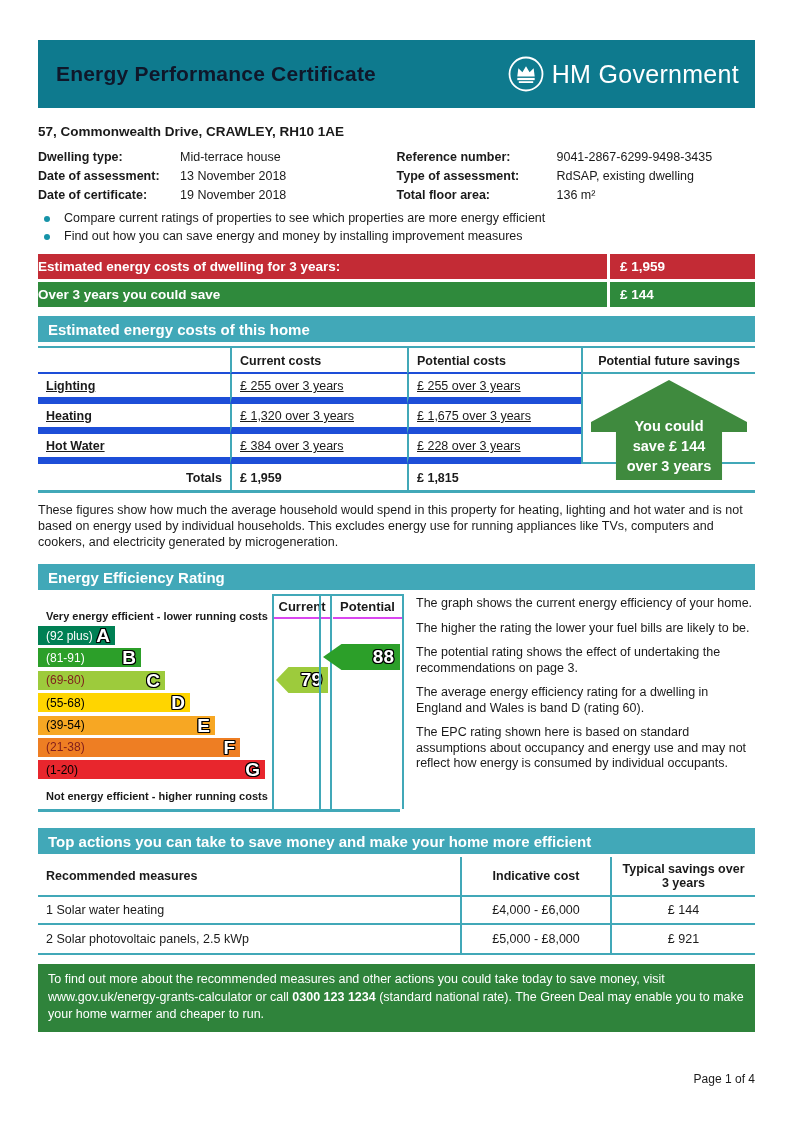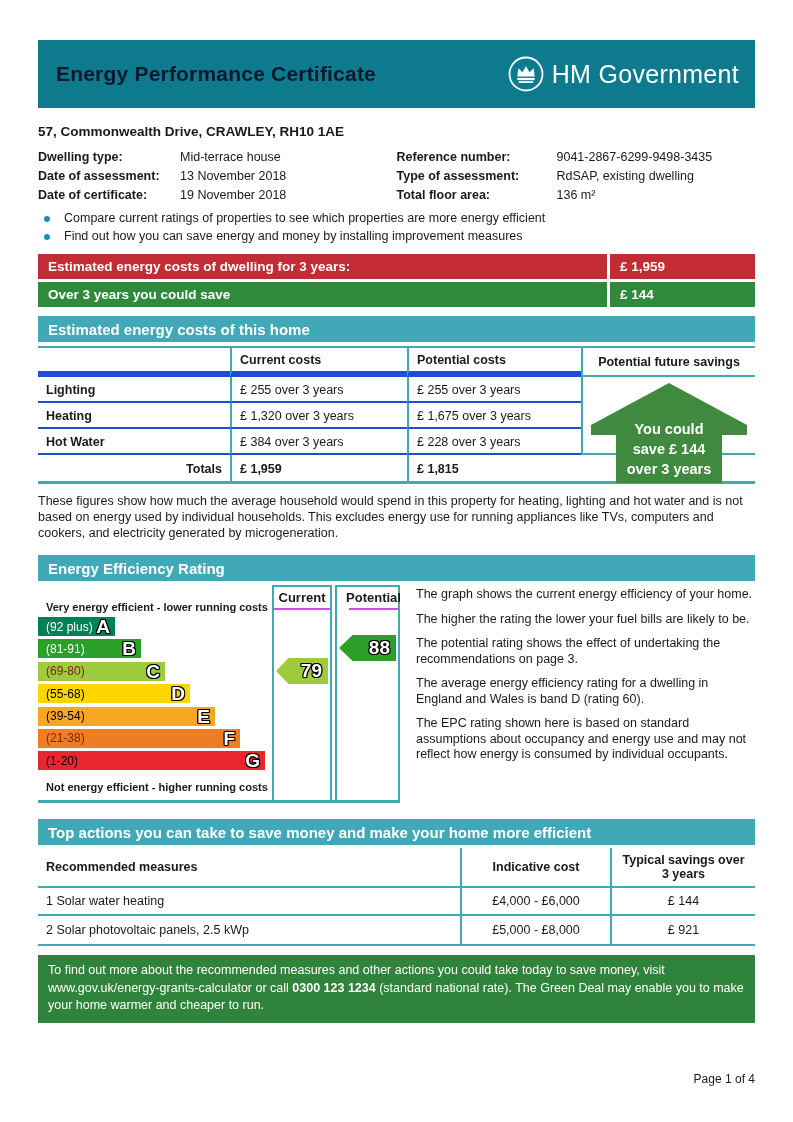--- a/index.html
+++ b/index.html
@@ -29,32 +29,32 @@
 
   
   .use-heading { margin-top:10px; color:#1693a8; font-weight:bold; font-size:13.5px; }
   .bullets { margin-top:7px; }
   .bullet-item { display:flex; align-items:flex-start; height:18px; }
   .bullet-dot { width:6px; height:6px; border-radius:50%; background:#1693a8; margin:5px 14px 0 6px; flex:none; }
 
   
   .banners { margin-top:7px; }
   .cost-banner { height:25px; display:flex; color:#fff; font-weight:bold; font-size:13.5px; margin-bottom:3px; }
-  .cost-banner .cb-label { flex:1; display:flex; align-items:center; padding-left:10px; }
+  .cost-banner .cb-label { flex:1; display:flex; align-items:center; }
   .cost-banner .cb-value { width:148px; flex:none; border-left:3px solid #fff; display:flex; align-items:center; padding-left:10px; }
 
   
   .section-banner { margin-top:9px; height:26px; background:#41a8b8; color:#fff; font-weight:bold; font-size:15px; display:flex; align-items:center; padding-left:10px; }
 
   
   .costs-table { margin-top:4px; display:grid; grid-template-columns:192px 177px 174px 174px; border-top:2px solid #41a8b8; border-bottom:3px solid #41a8b8; position:relative; }
   .ct-cell { padding:5px 8px 4px 8px; min-height:26px; display:flex; align-items:center; }
-  .ct-head { font-weight:bold; border-bottom:6px solid #1d4ed8; }
+  .ct-head { font-weight:bold; border-bottom:2px solid #1d4ed8; }
   .ct-vline { border-left:2px solid #41a8b8; }
-  .ct-rowline { border-bottom:2px solid #1d4ed8; }
+  .ct-rowline { border-bottom:7px solid #1d4ed8;text-decoration:underline; }
   .ct-label { font-weight:bold; }
   .ct-totals-label { justify-content:flex-end; font-weight:bold; }
   .ct-bold { font-weight:bold; }
   .savings-head { border-bottom:2px solid #41a8b8; border-left:2px solid #41a8b8; font-weight:bold; justify-content:center; text-align:center; }
   .savings-cell { grid-row:2 / 5; grid-column:4; border-left:2px solid #41a8b8; border-bottom:2px solid #41a8b8; position:relative; }
   .house { position:absolute; left:50%; transform:translateX(-50%); top:6px; width:156px; height:100px; z-index:2;
            clip-path:polygon(50% 0%, 100% 42%, 100% 52%, 84% 52%, 84% 100%, 16% 100%, 16% 52%, 0% 52%, 0% 42%);
            color:#fff; font-weight:bold; font-size:14.5px; text-align:center; padding-top:36px; line-height:1.38; }
   .note { margin-top:9px; line-height:1.28; }
 
@@ -64,21 +64,21 @@
   .chart-top-label, .chart-bottom-label { font-size:11px; font-weight:bold; position:absolute; left:8px; }
   .chart-top-label { top:16px; }
   .chart-bottom-label { top:196px; }
   .bands { position:absolute; left:0; top:32px; }
   .band-bar { height:19px; margin-bottom:3.4px; display:flex; align-items:center; justify-content:space-between; padding:0 5px 0 8px; }
   .band-range { font-size:12px; font-weight:normal; }
   .band-letter { font-size:19px; font-weight:bold; line-height:19px; }
   .outline-text { color:#fff; text-shadow:-1px -1px 0 #000,1px -1px 0 #000,-1px 1px 0 #000,1px 1px 0 #000,0 -1px 0 #000,0 1px 0 #000,-1px 0 0 #000,1px 0 0 #000; }
   .rating-col { position:absolute; top:0; bottom:0; border:2px solid #41a8b8; border-bottom:none; }
   .col-current { left:234px; width:60px; }
-  .col-potential { left:297px; width:65px;padding-left:12px; }
+  .col-potential { left:281px; width:85px;padding-left:12px; }
   .rating-col .col-head { height:23px; border-bottom:2px solid #d946ef; display:flex; align-items:center; justify-content:center; font-weight:bold; font-size:13px; }
   .rating-arrow { position:absolute; left:2px; right:2px; height:26px; clip-path:polygon(0% 50%, 24% 0%, 100% 0%, 100% 100%, 24% 100%);
                   display:flex; align-items:center; justify-content:flex-end; padding-right:6px; font-size:19px; font-weight:bold; }
   .arrow-current { top:71px; }
   .arrow-potential { top:48px; }
   .rating-text { position:absolute; left:378px; top:2px; width:339px; }
   .rating-text p { margin-bottom:9px; line-height:1.24; }
 
   
   .actions-table { margin-top:3px; display:grid; grid-template-columns:422px 150px 145px; border-bottom:2px solid #41a8b8; }

